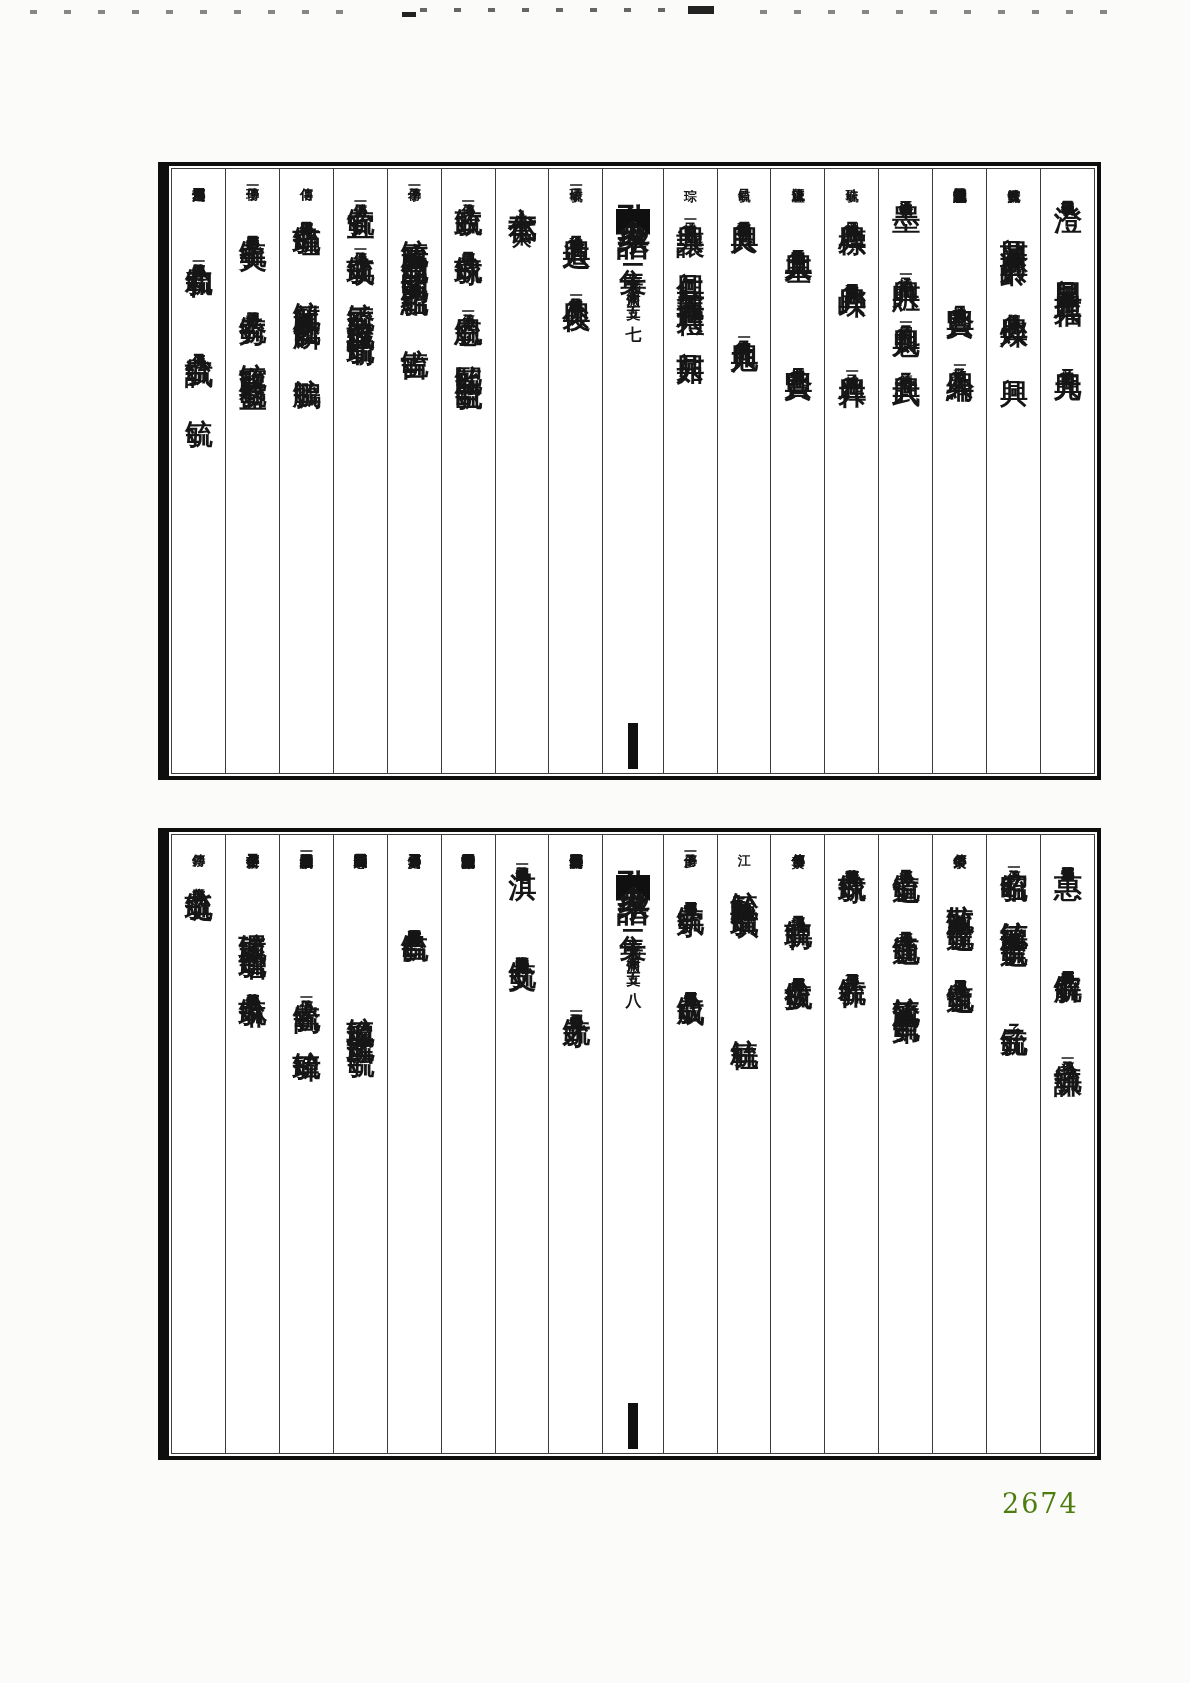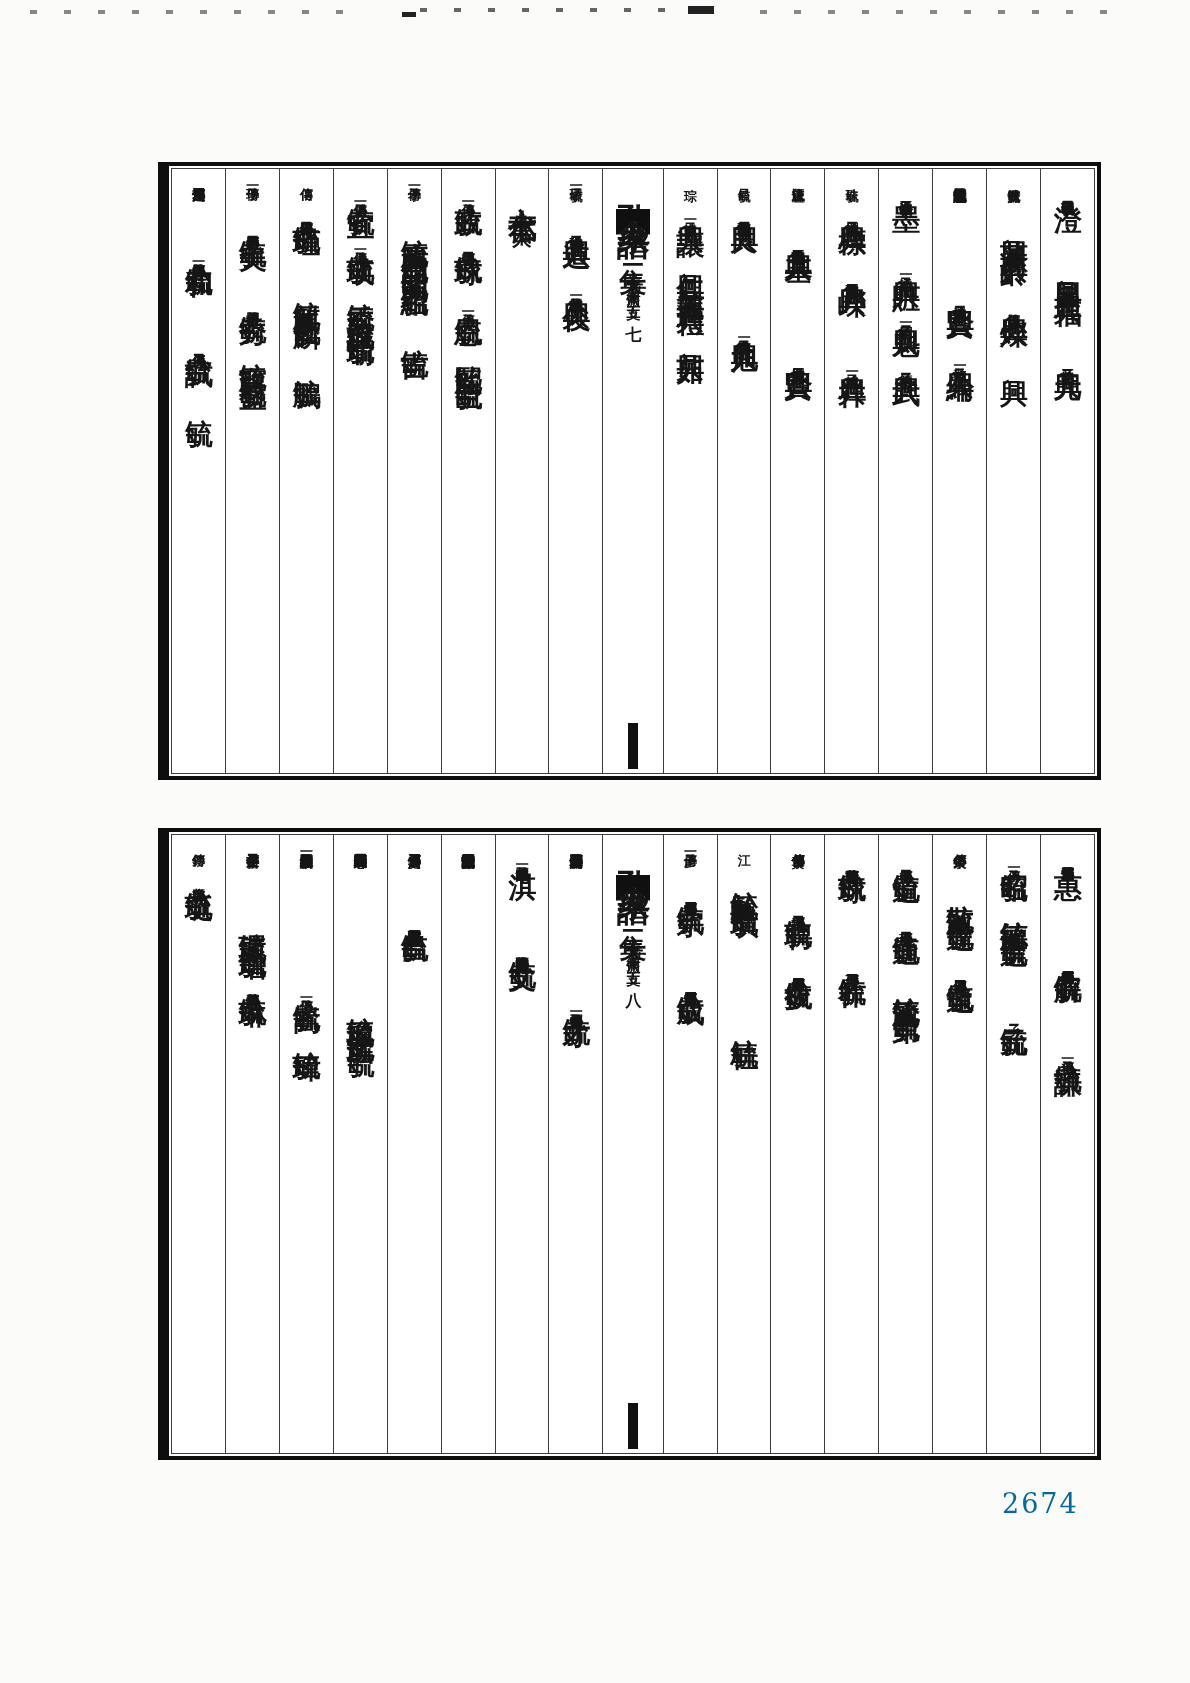--- a/index.html
+++ b/index.html
@@ -34,21 +34,21 @@
   .seg.medium{writing-mode:vertical-rl;font-size:19px;font-weight:700;margin:10px 0;letter-spacing:2px;}
   .seg.title-main{writing-mode:vertical-rl;font-size:33px;font-weight:800;letter-spacing:5px;line-height:1;margin-top:2px;}
   .seg.collection{writing-mode:vertical-rl;font-size:27px;font-weight:800;letter-spacing:4px;margin-top:8px;}
   .seg.title-small{writing-mode:vertical-rl;font-size:14px;font-weight:700;margin-top:12px;letter-spacing:1px;}
   .seg.folio{writing-mode:vertical-rl;font-size:16px;font-weight:700;margin-top:16px;}
   .seg.fishtail{width:34px;height:26px;background:#101010;margin:6px 0 0;
                 clip-path:polygon(0 0,100% 0,100% 100%,50% 42%,0 100%);}
   .seg.bar{width:10px;background:#101010;min-height:46px;flex:0 0 46px;margin-top:auto;}
 
   .page-number{position:absolute;left:1002px;top:1488px;font-size:27px;letter-spacing:2px;
-               font-family:"DejaVu Serif","Liberation Serif",serif;color:#0369a1;}
+               font-family:"DejaVu Serif","Liberation Serif",serif;color:#4d7c0f;}
 </style>
 </head>
 <body>
 
 <div class="noise n1"></div>
 <div class="noise n2"></div>
 <div class="noise n3"></div>
 <div class="blot b1"></div>
 <div class="blot b2"></div>
 

